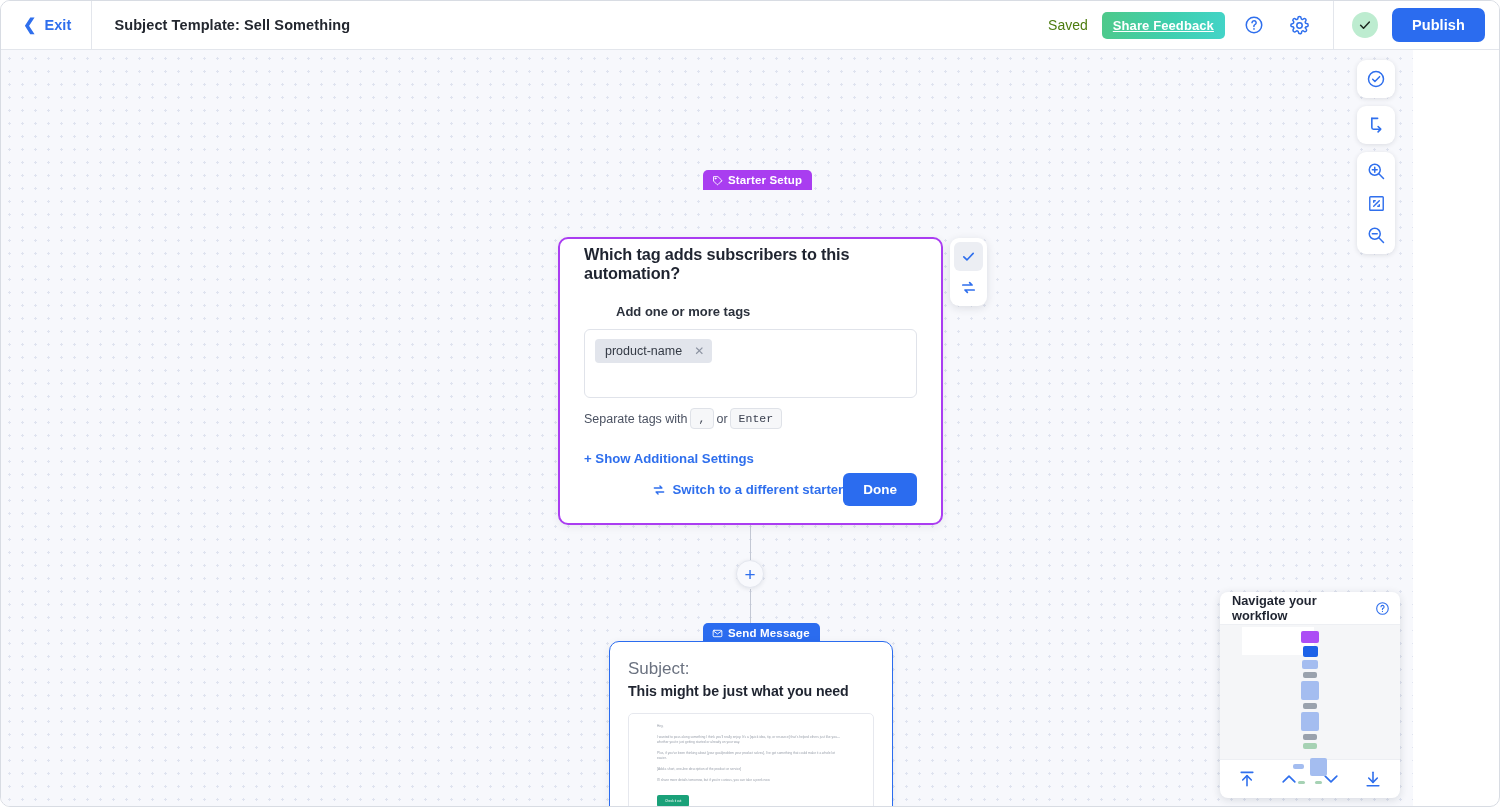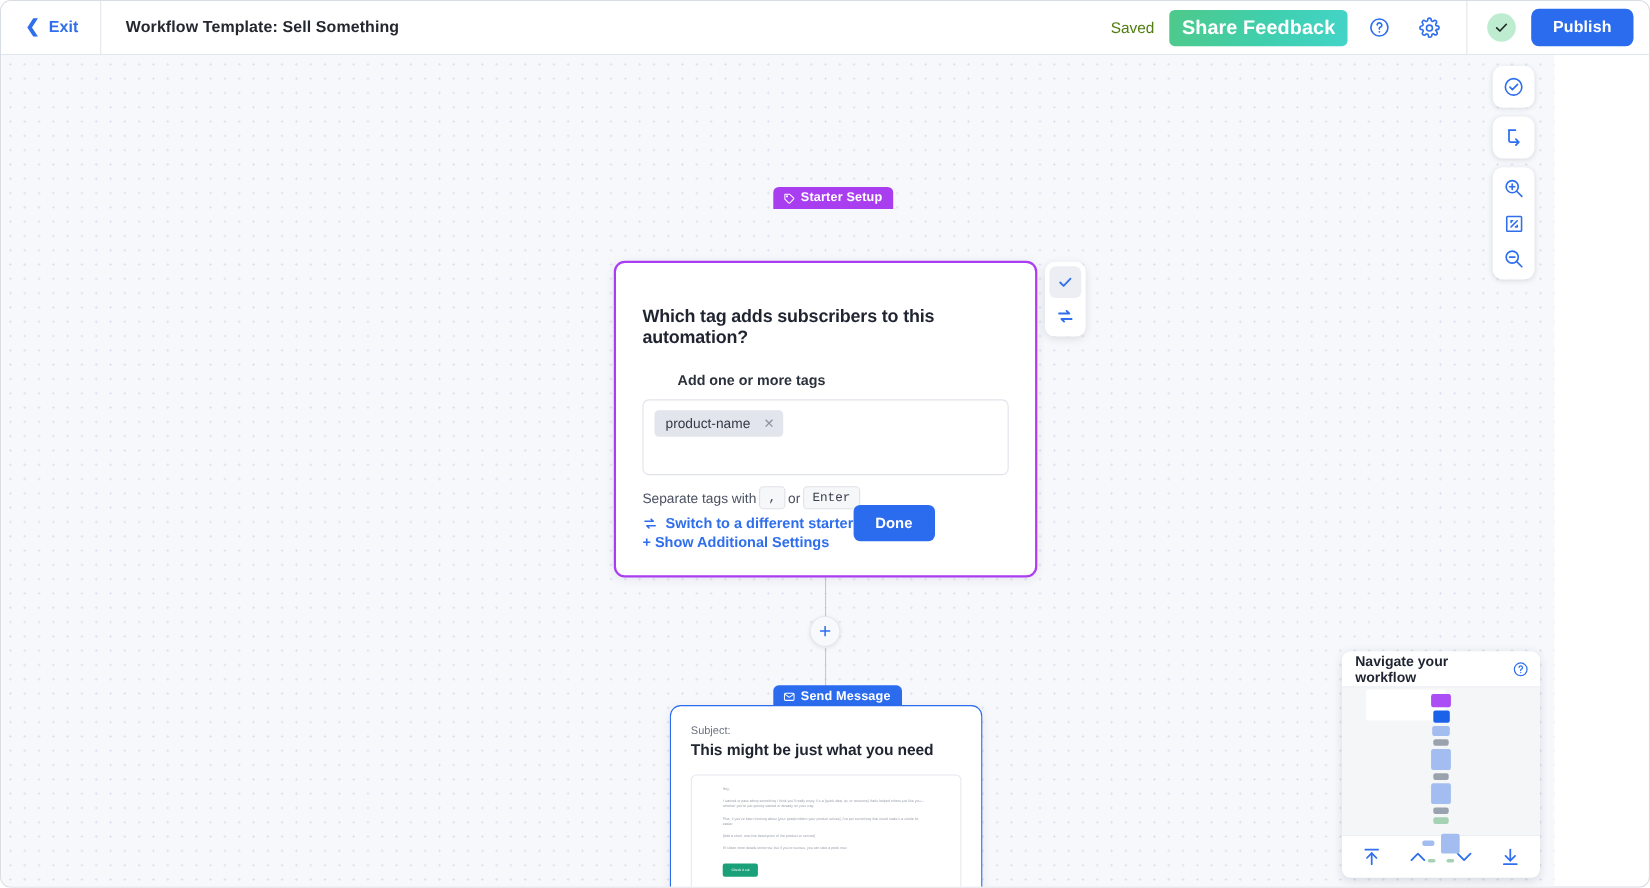--- a/index.html
+++ b/index.html
@@ -39,23 +39,24 @@
     margin-left: 22px;
     font-size: 14.5px; font-weight: 700; color: #23272f;
     letter-spacing: .1px;
   }
   .header-right {
     margin-left: auto; display: flex; align-items: center; height: 48px;
   }
   .saved-text { font-size: 14px; color: #4d7c0f; margin-right: 14px; }
   .share-feedback {
     background: linear-gradient(100deg, #4ec98a 0%, #3fcfae 55%, #43d4c8 100%);
-    color: #fff; font-size: 18px; font-weight: 700;
+    color: #fff; font-size: 13px; font-weight: 700;
     padding: 6px 11px; border-radius: 5px; cursor: pointer;
     letter-spacing: .1px;
+    text-decoration: underline;
   }
   .icon-btn {
     width: 34px; height: 34px; margin-left: 12px;
     display: flex; align-items: center; justify-content: center;
     cursor: pointer; border-radius: 6px;
   }
   .hdr-divider {
     width: 1px; height: 48px; background: #e3e6ec; margin: 0 0 0 16px;
   }
   .check-badge {
@@ -104,21 +105,21 @@
 
   
   .starter-card {
     position: absolute;
     left: 557px; top: 187px;
     width: 385px; height: 288px;
     background: #fff;
     border: 2.2px solid #aa3df1;
     border-radius: 10px;
     box-shadow: 0 2px 9px rgba(31,41,55,.07);
-    padding: 40px 24px 0 24px;
+    padding: 6px 24px 0 24px;
     z-index: 3;
   }
   .card-q {
     font-size: 16.3px; font-weight: 700; color: #1f2430;
     letter-spacing: -.15px;
   }
   .field-label {
     margin-top: 21px;
     font-size: 13px; font-weight: 700; color: #2b313c; margin-left: 32px;
   }
@@ -151,22 +152,22 @@
     border-radius: 4px;
     padding: 2px 8px;
     line-height: 15px;
   }
   .show-more {
     margin-top: 22px;
     font-size: 13.2px; font-weight: 700; color: #2f6fed;
     cursor: pointer;
   }
   .card-footer {
-    position: absolute; left: 24px; right: 24px; bottom: 31px;
-    display: flex; align-items: center; justify-content: flex-start;
+    position: absolute; left: 24px; right: 24px; bottom: 17px;
+    display: flex; align-items: center; justify-content: flex-end;
   }
   .switch-starter {
     display: flex; align-items: center; gap: 7px;
     font-size: 13.2px; font-weight: 700; color: #2f6fed; cursor: pointer;
   }
   .done-btn {
     background: #2b6cef; color: #fff;
     font-size: 13.5px; font-weight: 700;
     padding: 9px 20px; border-radius: 6px; cursor: pointer;
   }
@@ -207,21 +208,21 @@
     left: 608px; top: 591px;
     width: 284px; height: 216px;
     background: #fff;
     border: 1.6px solid #2b6cef;
     border-radius: 10px 10px 0 0;
     box-shadow: 0 2px 9px rgba(31,41,55,.07);
     padding: 17px 18px 0 18px;
     z-index: 3;
     overflow: hidden;
   }
-  .subj-label { font-size: 10px; color: #6b7280; }
+  .subj-label { font-size: 17px; color: #6b7280; }
   .subj-value {
     margin-top: 4px;
     font-size: 14.2px; font-weight: 700; color: #1f2430;
     letter-spacing: -.1px;
   }
   .email-preview {
     margin-top: 14px;
     border: 1px solid #e6e8ee;
     border-radius: 5px;
     background: #fff;
@@ -314,21 +315,21 @@
 
 <div class="app">
 
   <div class="header">
 
     <div class="exit-btn">
       <span class="chev">❮</span>
       <span class="exit-label">Exit</span>
     </div>
 
-    <div class="wf-title">Workflow Template: Sell Something</div>
+    <div class="wf-title">Subject Template: Sell Something</div>
 
     <div class="header-right">
       <span class="saved-text">Saved</span>
 
       <div class="share-feedback">Share Feedback</div>
 
       <div class="icon-btn">
         <svg width="20" height="20" viewBox="0 0 24 24" fill="none" stroke="#2f6fed" stroke-width="1.8">
           <circle cx="12" cy="12" r="9.3"></circle>
           <path d="M9.6 9.2a2.5 2.5 0 1 1 3.2 2.6c-.6.25-.9.75-.9 1.4v.5" stroke-linecap="round"></path>

